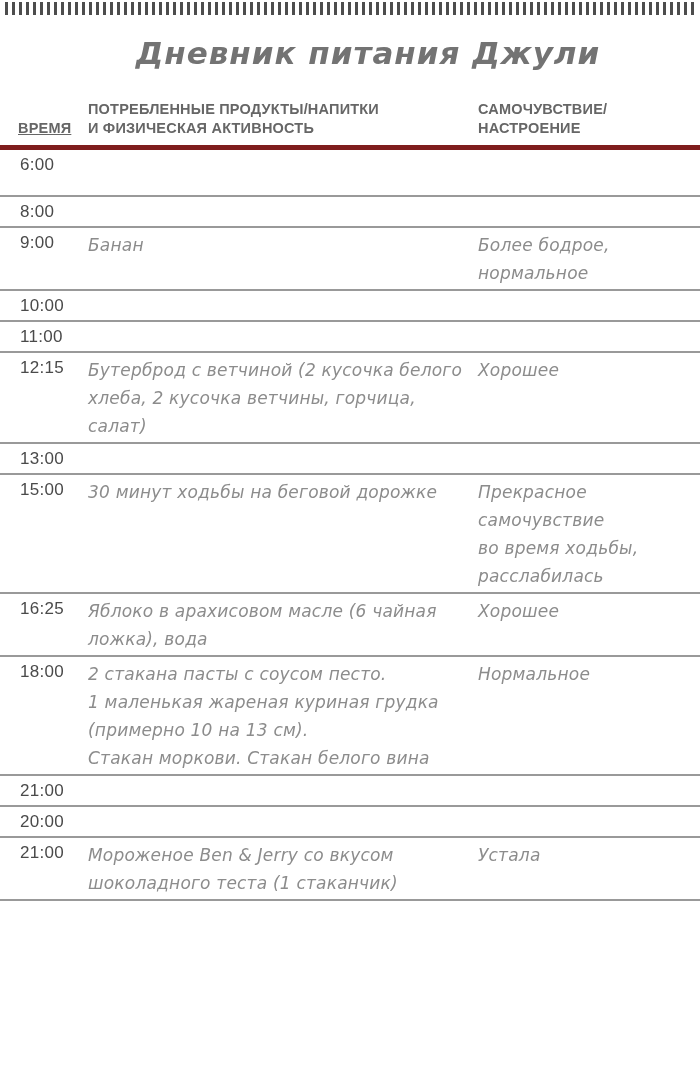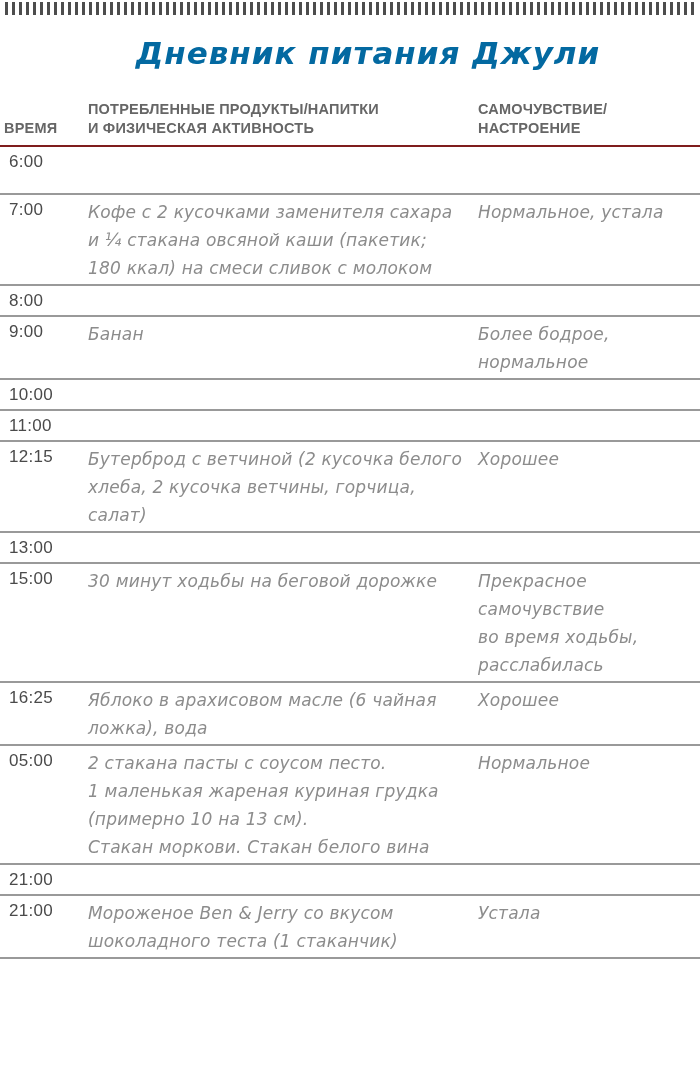--- a/index.html
+++ b/index.html
@@ -30,55 +30,55 @@
   
   .title {
     margin: 16px 0 0 0;
     text-align: center;
     font-family: "DejaVu Sans", sans-serif;
     font-style: italic;
     font-weight: 600;
     font-size: 31px;
     line-height: 45px;
     letter-spacing: 1px;
-    color: #0369a1;
+    color: #737373;
     padding-left: 36px;
   }
   table {
     width: 700px;
     table-layout: fixed;
     border-collapse: collapse;
   }
   col.c-time { width: 88px; }
   col.c-food { width: 390px; }
   col.c-mood { width: 222px; }
 
   thead th {
     text-align: left;
     vertical-align: bottom;
     padding: 24px 0 7px 0;
-    border-bottom: 2px solid #7f1d1d;
+    border-bottom: 5px solid #7f1d1d;
     font-size: 14.5px;
     font-weight: bold;
     line-height: 19px;
     color: #666666;
     white-space: pre-line;
     letter-spacing: 0.2px;
   }
-  thead th.h-time { padding-left: 4px; }
+  thead th.h-time { padding-left: 18px; text-decoration: underline; }
 
   tbody tr { height: 30px; }
   tbody tr.first { height: 48px; }
   tbody td {
     border-bottom: 2px solid #999999;
     vertical-align: top;
     padding: 3px 0 2px 0;
   }
   td.time {
-    padding-left: 9px;
+    padding-left: 20px;
     font-size: 17px;
     line-height: 24px;
     color: #4a4a4a;
     letter-spacing: 0.3px;
   }
   td.food, td.mood {
     font-family: "DejaVu Sans", sans-serif;
     font-style: italic;
     font-size: 17px;
     line-height: 28px;
@@ -113,27 +113,20 @@
 НАСТРОЕНИЕ</th>
       </tr>
     </thead>
     <tbody id="diary-rows">
         <tr class="first">
     <td class="time">6:00</td>
     <td class="food"></td>
     <td class="mood"></td>
   </tr>
         <tr>
-    <td class="time">7:00</td>
-    <td class="food">Кофе с 2 кусочками заменителя сахара
-и ¼ стакана овсяной каши (пакетик;
-180 ккал) на смеси сливок с молоком</td>
-    <td class="mood">Нормальное, устала</td>
-  </tr>
-        <tr>
     <td class="time">8:00</td>
     <td class="food"></td>
     <td class="mood"></td>
   </tr>
         <tr>
     <td class="time">9:00</td>
     <td class="food">Банан</td>
     <td class="mood">Более бодрое, нормальное</td>
   </tr>
         <tr>
@@ -164,29 +157,34 @@
 во время ходьбы,
 расслабилась</td>
   </tr>
         <tr>
     <td class="time">16:25</td>
     <td class="food">Яблоко в арахисовом масле (6 чайная
 ложка), вода</td>
     <td class="mood">Хорошее</td>
   </tr>
         <tr>
-    <td class="time">05:00</td>
+    <td class="time">18:00</td>
     <td class="food">2 стакана пасты с соусом песто.
 1 маленькая жареная куриная грудка
 (примерно 10 на 13 см).
 Стакан моркови. Стакан белого вина</td>
     <td class="mood">Нормальное</td>
   </tr>
         <tr>
     <td class="time">21:00</td>
+    <td class="food"></td>
+    <td class="mood"></td>
+  </tr>
+        <tr>
+    <td class="time">20:00</td>
     <td class="food"></td>
     <td class="mood"></td>
   </tr>
         <tr>
     <td class="time">21:00</td>
     <td class="food">Мороженое Ben &amp; Jerry со вкусом
 шоколадного теста (1 стаканчик)</td>
     <td class="mood">Устала</td>
   </tr>
       </tbody>

